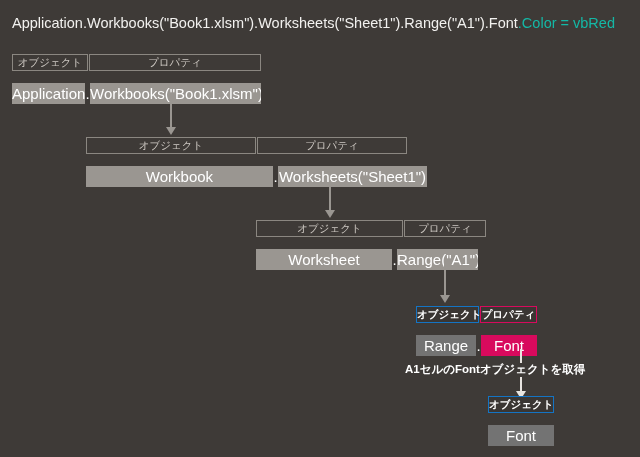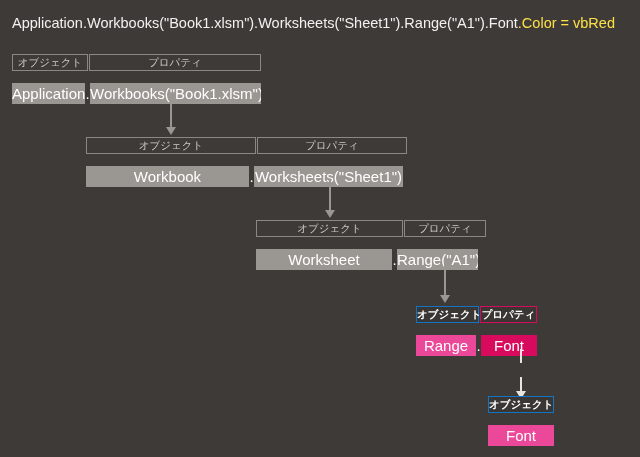--- a/index.html
+++ b/index.html
@@ -14,21 +14,21 @@
 
   
   .codeline{
     position:absolute;
     left:12px; top:15px;
     font-size:14.5px;
     color:#f2f1ef;
     white-space:nowrap;
     letter-spacing:0px;
   }
-  .codeline .dim{color:#fde047;}
+  .codeline .dim{color:#14b8a6;}
 
   
   .group{position:absolute;}
   .hdr-row{display:flex;align-items:flex-end;font-family:Liberation Serif, serif;}
   .val-row{display:flex;align-items:stretch;margin-top:12px;}
 
   .hdr{
     box-sizing:border-box;
     height:17px;
     border:1px solid #8b8781;
@@ -55,21 +55,21 @@
     width:5px;height:21px;
     line-height:21px;
     color:#ffffff;
     font-size:15px;
     text-align:center;
   }
 
   
   .hdr.obj-acc{border-color:#1474c4;color:#ffffff;font-weight:bold;background:#3a3633;}
   .hdr.prop-acc{border-color:#d80a5d;color:#ffffff;font-weight:bold;background:#3a3633;}
-  .val.obj-acc{background:#ec4899;}
+  .val.obj-acc{background:#737373;}
   .val.prop-acc{background:#d80a5d;}
 
   
   .arrow{position:absolute;}
   .arrow .shaft{
     position:absolute;left:0;top:0;
     width:2px;background:#9a9691;
   }
   .arrow .head{
     position:absolute;left:-4px;
@@ -118,21 +118,21 @@
     <div class="head" style="top:30px;"></div>
   </div>
 
   <div class="group" id="g2" style="left:86px; top:137px;">
     <div class="hdr-row">
       <div class="hdr" style="width:170px;">オブジェクト</div>
       <div class="gap"></div>
       <div class="hdr" style="width:150px;">プロパティ</div>
     </div>
     <div class="val-row">
-      <div class="val" style="width:163px;">Workbook</div>
+      <div class="val" style="width:187px;">Workbook</div>
       <div class="dot">.</div>
       <div class="val" style="width:149px;">Worksheets("Sheet1")</div>
     </div>
   </div>
 
   <div class="arrow" style="left:329px; top:180px; width:2px; height:38px;">
     <div class="shaft" style="height:30px;"></div>
     <div class="head" style="top:30px;"></div>
   </div>
 
@@ -164,20 +164,21 @@
       <div class="val obj-acc" style="width:60px;">Range</div>
       <div class="dot">.</div>
       <div class="val prop-acc" style="width:56px;">Font</div>
     </div>
   </div>
 
   <div class="arrow white" style="left:520px; top:349px; width:2px; height:14px;">
     <div class="shaft" style="height:14px;"></div>
   </div>
 
+  <div class="annot" style="left:405px; top:362px;">A1セルのFontオブジェクトを取得</div>
 
   <div class="arrow white" style="left:520px; top:377px; width:2px; height:22px;">
     <div class="shaft" style="height:14px;"></div>
     <div class="head" style="top:14px;"></div>
   </div>
 
   <div class="group" id="g5" style="left:488px; top:396px;">
     <div class="hdr-row">
       <div class="hdr obj-acc" style="width:66px;">オブジェクト</div>
     </div>

